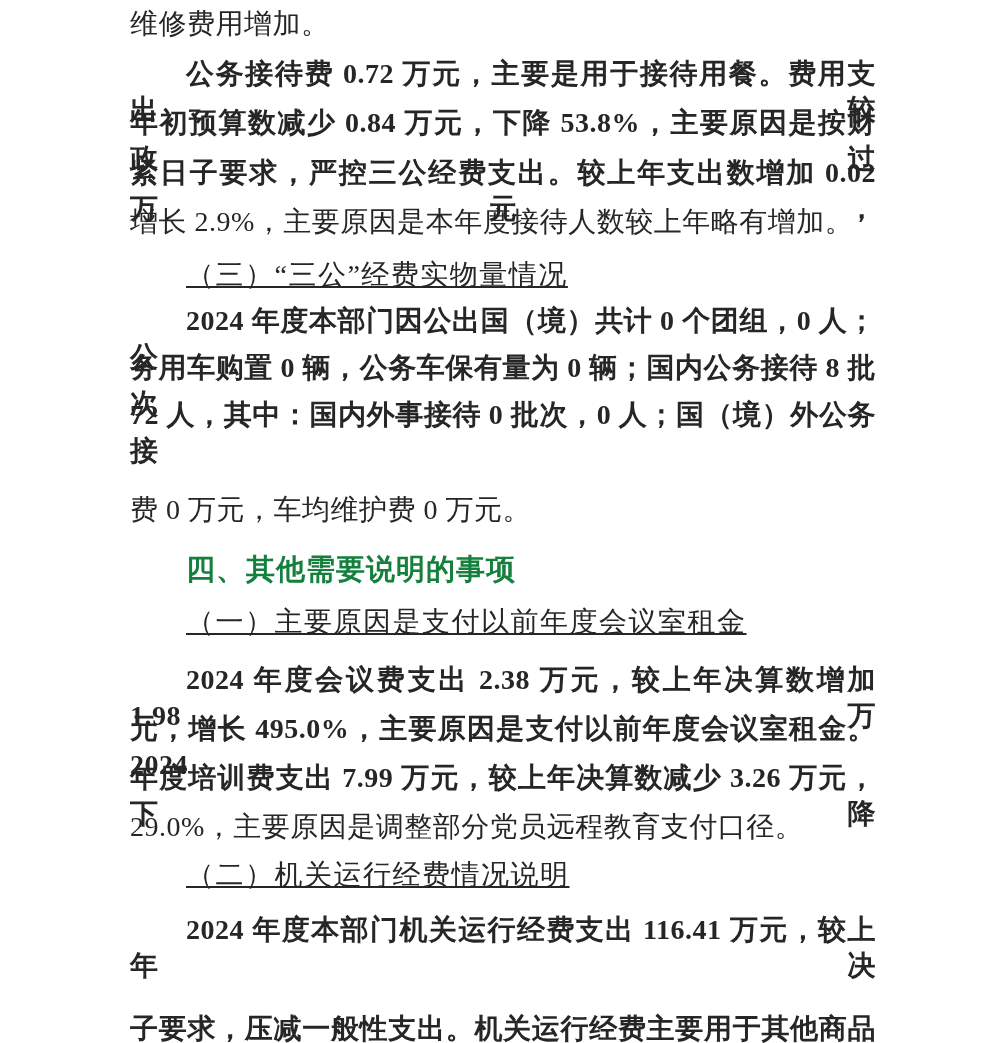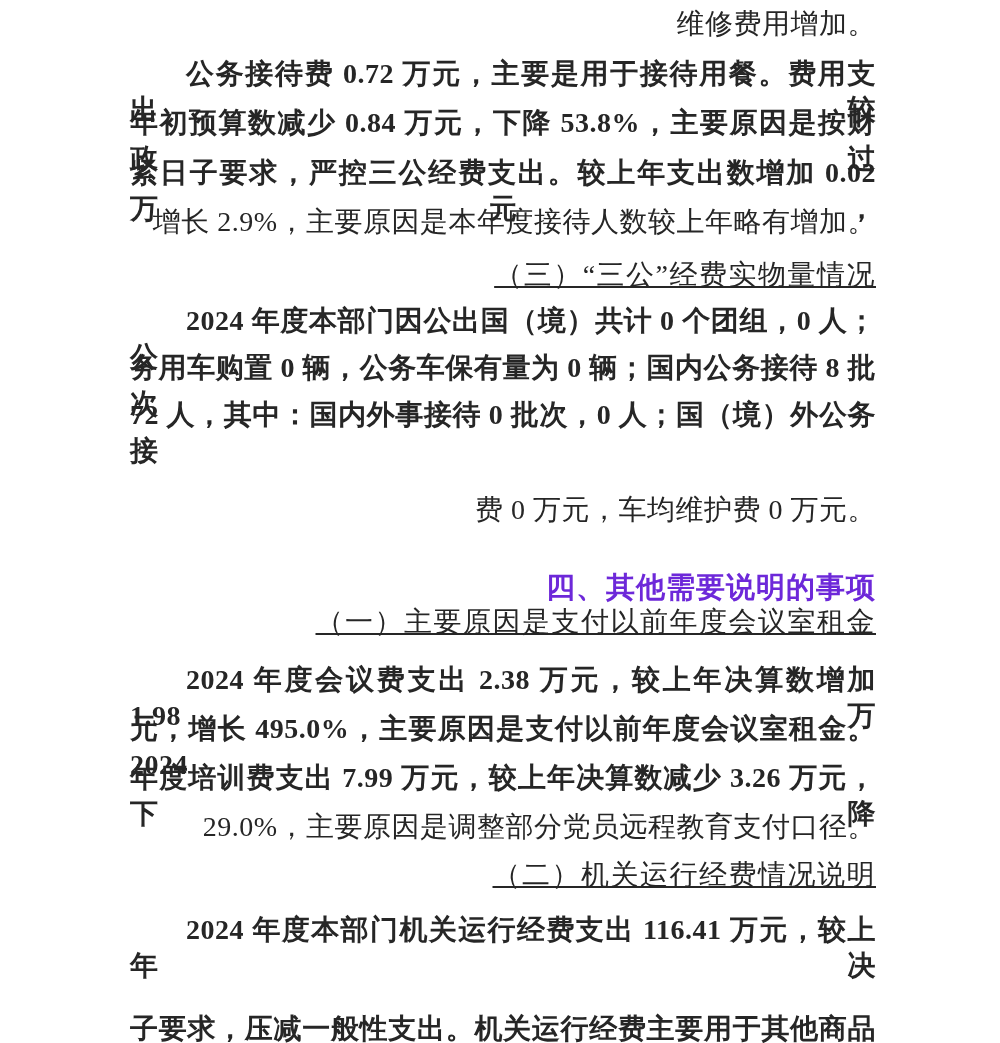--- a/index.html
+++ b/index.html
@@ -16,42 +16,41 @@
     font-family: "Liberation Serif", "DejaVu Serif", serif;
   }
   .ln {
     position: absolute;
     left: 130px;
     width: 746px;
     height: 40px;
     font-size: 28px;
     line-height: 36px;
     color: #262626;
-    text-align: right;
+    text-align: left;
     white-space: normal;
     letter-spacing: 0.5px;
   }
   
   .jst {
     text-align: justify;
     text-align-last: justify;
     font-weight: bold;
   }
   
   .ind {
     text-indent: 56px;
   }
   
   .head {
     font-family: "Liberation Sans", "DejaVu Sans", sans-serif;
     font-weight: bold;
     font-size: 29px;
-    color: #6d28d9;
+    color: #15803d;
     letter-spacing: 1px;
-    margin-top: 18px;
   }
   
   .sub {
     font-style: normal;
     letter-spacing: 1.5px;
     text-decoration: underline;
   }
 </style>
 </head>
 <body>

